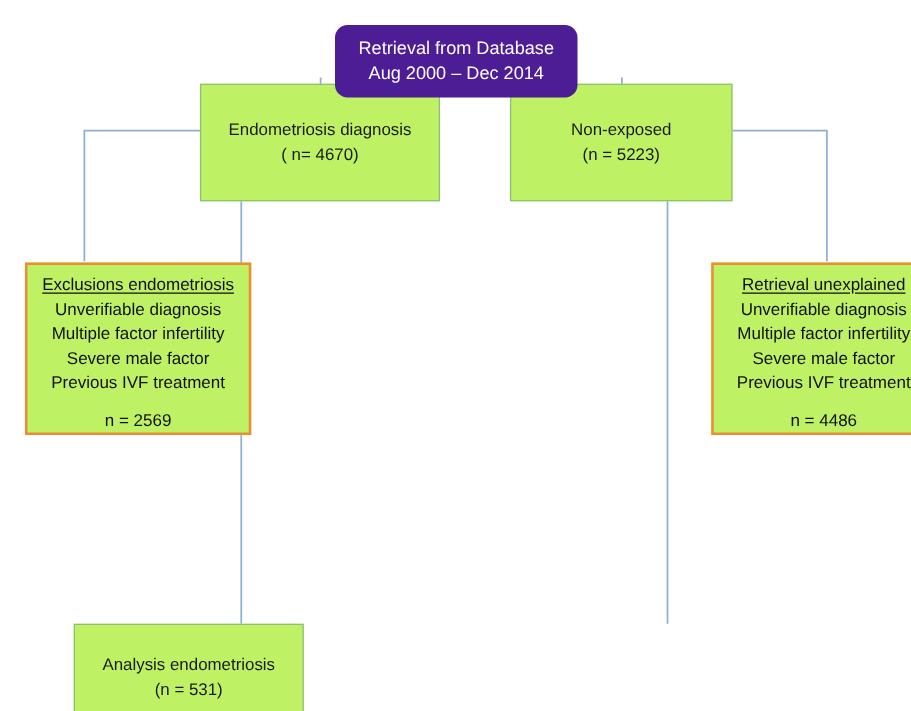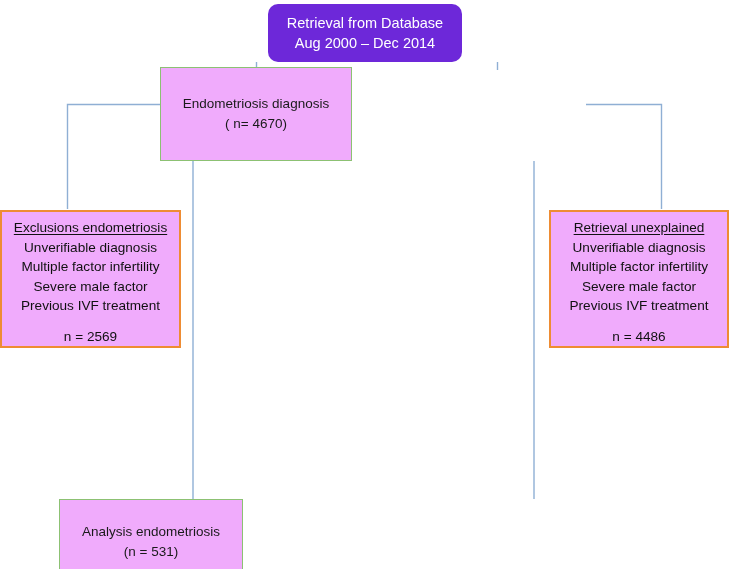--- a/index.html
+++ b/index.html
@@ -28,56 +28,58 @@
 
   
   .node {
     position: absolute;
     box-sizing: border-box;
     display: flex;
     flex-direction: column;
     align-items: center;
     justify-content: center;
     text-align: center;
-    background: #f0abfc;
+    background: #bef264;
     z-index: 2;
   }
 
   .node .line {
     display: block;
     white-space: pre;
   }
 
   
   .node-root {
-    background: #6d28d9;
+    background: #4c1d95;
     border-radius: 10px;
     color: #ffffff;
     font-size: 14.5px;
     line-height: 20px;
     z-index: 4;
     box-shadow: none;
+    margin-top: 16px;
   }
 
   
   .node-green {
     border: 1.4px solid #8cc173;
     color: #1a1a1a;
     font-size: 13.5px;
     line-height: 20px;
   }
 
   
   .node-orange {
     border: 2.6px solid #ee8c33;
     color: #111111;
     font-size: 13.6px;
     line-height: 19.5px;
     justify-content: flex-start;
     padding-top: 6px;
+    margin-left: 20px;
   }
   .node-orange .heading {
     text-decoration: underline;
     text-underline-offset: 2px;
   }
   .node-orange .spacer {
     height: 14px;
   }
 
   
@@ -113,20 +115,24 @@
   <div class="node node-root" id="root-node">
     <span class="line">Retrieval from Database</span>
     <span class="line">Aug 2000 – Dec 2014</span>
   </div>
 
   <div class="node node-green" id="box-endo">
     <span class="line">Endometriosis diagnosis</span>
     <span class="line">( n= 4670)</span>
   </div>
 
+  <div class="node node-green" id="box-nonexp">
+    <span class="line">Non-exposed</span>
+    <span class="line">(n = 5223)</span>
+  </div>
 
   <div class="node node-orange" id="box-excl-endo">
     <span class="line heading">Exclusions endometriosis</span>
     <span class="line">Unverifiable diagnosis</span>
     <span class="line">Multiple factor infertility</span>
     <span class="line">Severe male factor</span>
     <span class="line">Previous IVF treatment</span>
     <span class="spacer"></span>
     <span class="line">n = 2569</span>
   </div>

